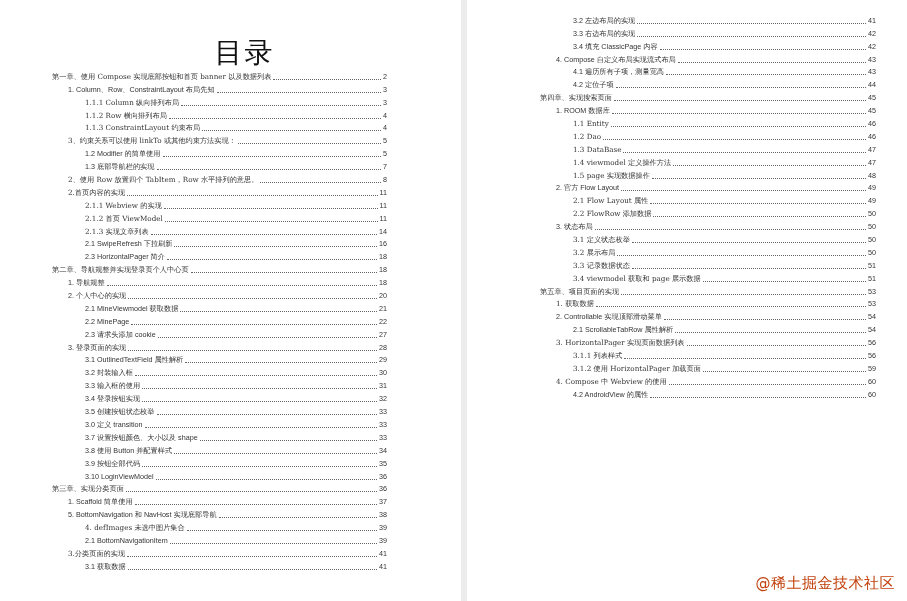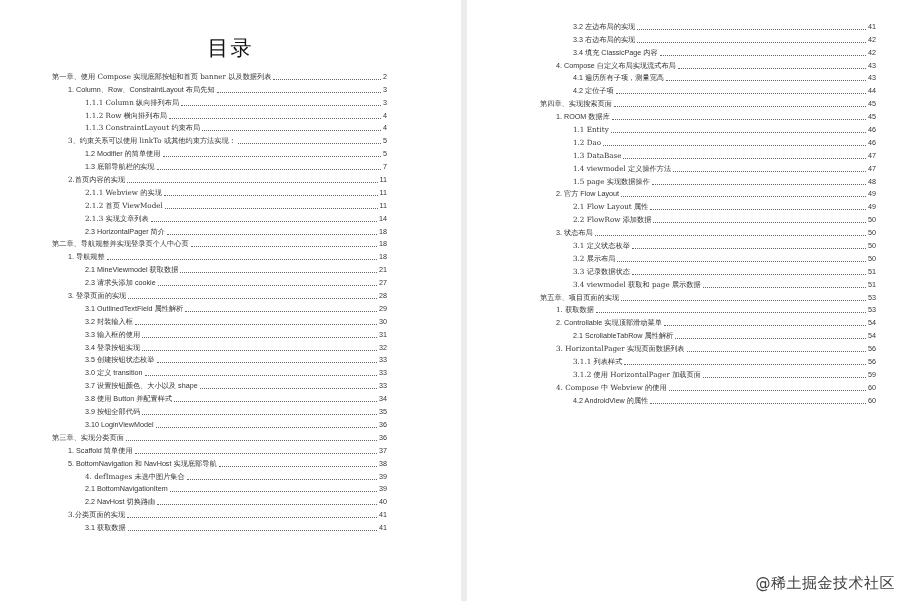--- a/index.html
+++ b/index.html
@@ -6,40 +6,40 @@
   body {
     width: 907px; height: 601px; background: #ffffff; position: relative; overflow: hidden;
     font-family: "DejaVu Serif", "Liberation Serif", serif; color: #222;
   }
   .page { position: absolute; top: 0; height: 601px; background: #fff; }
   .page-left { left: 0; width: 461px; }
   .page-right { left: 467px; width: 440px; }
   .gutter { position: absolute; left: 461px; top: 0; width: 6px; height: 601px; background: #ececec; }
   .toc-title {
     position: absolute; left: 0; width: 461px; top: 34px; text-align: center;
-    font-size: 21px; letter-spacing: 2px; color: #111; font-family: "DejaVu Sans", sans-serif; font-weight: normal;
+    font-size: 28px; letter-spacing: 2px; color: #111; font-family: "DejaVu Sans", sans-serif; font-weight: normal; padding-left: 14px;
   }
   .toc-list { position: absolute; margin: 0; padding: 0; list-style: none; }
   .page-left .toc-list { left: 52px; top: 70px; width: 335px; }
-  .page-right .toc-list { left: 73px; top: 20px; width: 336px; }
+  .page-right .toc-list { left: 73px; top: 14px; width: 336px; }
   .toc-entry {
     display: flex; align-items: flex-end; height: 12.9px; line-height: 12px;
     font-size: 7.2px; white-space: nowrap; color: #333;
   }
   .toc-entry.sans { font-family: "Liberation Sans", "DejaVu Sans", sans-serif; }
   .toc-entry.lvl1 { padding-left: 0; }
   .toc-entry.lvl2 { padding-left: 16px; align-items: flex-end; }
   .toc-entry.lvl3 { padding-left: 33px; }
   .toc-label { flex: 0 0 auto; padding-right: 2px; }
   .toc-dots {
     flex: 1 1 auto; border-bottom: 1px dotted #666; margin-bottom: 3px; height: 0; min-width: 10px;
   }
   .toc-page { flex: 0 0 auto; padding-left: 2px; font-family: "Liberation Sans", sans-serif; font-size: 7.2px; }
   .watermark {
-    position: absolute; right: 12px; bottom: 8px; font-size: 15px; color: #404040;
+    position: absolute; right: 12px; bottom: 8px; font-size: 15px; color: #c2410c;
     font-family: "DejaVu Sans", sans-serif; letter-spacing: 0.5px;
   }
 </style>
 </head>
 <body>
 
 <div class="page page-left">
   <div class="toc-title">目录</div>
   <ul class="toc-list" id="toc-left">
       <li class="toc-entry lvl1">
@@ -76,58 +76,78 @@
         <span class="toc-label">1.2 Modifier 的简单使用</span>
         <span class="toc-dots"></span>
         <span class="toc-page">5</span>
       </li>
       <li class="toc-entry lvl3 sans">
         <span class="toc-label">1.3  底部导航栏的实现</span>
         <span class="toc-dots"></span>
         <span class="toc-page">7</span>
       </li>
       <li class="toc-entry lvl2">
+        <span class="toc-label">2、使用 Row 放置四个 TabItem，Row 水平排列的意思。</span>
+        <span class="toc-dots"></span>
+        <span class="toc-page">8</span>
+      </li>
+      <li class="toc-entry lvl2">
         <span class="toc-label">2.首页内容的实现</span>
         <span class="toc-dots"></span>
         <span class="toc-page">11</span>
       </li>
       <li class="toc-entry lvl3">
         <span class="toc-label">2.1.1 Webview 的实现</span>
         <span class="toc-dots"></span>
         <span class="toc-page">11</span>
       </li>
       <li class="toc-entry lvl3">
         <span class="toc-label">2.1.2  首页 ViewModel</span>
         <span class="toc-dots"></span>
         <span class="toc-page">11</span>
       </li>
       <li class="toc-entry lvl3">
         <span class="toc-label">2.1.3  实现文章列表</span>
         <span class="toc-dots"></span>
         <span class="toc-page">14</span>
+      </li>
+      <li class="toc-entry lvl3 sans">
+        <span class="toc-label">2.1 SwipeRefresh 下拉刷新</span>
+        <span class="toc-dots"></span>
+        <span class="toc-page">16</span>
       </li>
       <li class="toc-entry lvl3 sans">
         <span class="toc-label">2.3 HorizontalPager 简介</span>
         <span class="toc-dots"></span>
         <span class="toc-page">18</span>
       </li>
       <li class="toc-entry lvl1">
         <span class="toc-label">第二章、导航规整并实现登录页个人中心页</span>
         <span class="toc-dots"></span>
         <span class="toc-page">18</span>
       </li>
       <li class="toc-entry lvl2 sans">
         <span class="toc-label">1.  导航规整</span>
         <span class="toc-dots"></span>
         <span class="toc-page">18</span>
       </li>
+      <li class="toc-entry lvl2 sans">
+        <span class="toc-label">2.  个人中心的实现</span>
+        <span class="toc-dots"></span>
+        <span class="toc-page">20</span>
+      </li>
       <li class="toc-entry lvl3 sans">
         <span class="toc-label">2.1 MineViewmodel 获取数据</span>
         <span class="toc-dots"></span>
         <span class="toc-page">21</span>
+      </li>
+      <li class="toc-entry lvl3 sans">
+        <span class="toc-label">2.2 MinePage</span>
+        <span class="toc-dots"></span>
+        <span class="toc-page">22</span>
       </li>
       <li class="toc-entry lvl3 sans">
         <span class="toc-label">2.3  请求头添加 cookie</span>
         <span class="toc-dots"></span>
         <span class="toc-page">27</span>
       </li>
       <li class="toc-entry lvl2 sans">
         <span class="toc-label">3.  登录页面的实现</span>
         <span class="toc-dots"></span>
         <span class="toc-page">28</span>
@@ -199,25 +219,20 @@
       </li>
       <li class="toc-entry lvl3">
         <span class="toc-label">4. defImages  未选中图片集合</span>
         <span class="toc-dots"></span>
         <span class="toc-page">39</span>
       </li>
       <li class="toc-entry lvl3 sans">
         <span class="toc-label">2.1 BottomNavigationItem</span>
         <span class="toc-dots"></span>
         <span class="toc-page">39</span>
-      </li>
-      <li class="toc-entry lvl3 sans">
-        <span class="toc-label">2.2 NavHost 切换路由</span>
-        <span class="toc-dots"></span>
-        <span class="toc-page">40</span>
       </li>
       <li class="toc-entry lvl2">
         <span class="toc-label">3.分类页面的实现</span>
         <span class="toc-dots"></span>
         <span class="toc-page">41</span>
       </li>
       <li class="toc-entry lvl3 sans">
         <span class="toc-label">3.1  获取数据</span>
         <span class="toc-dots"></span>
         <span class="toc-page">41</span>

